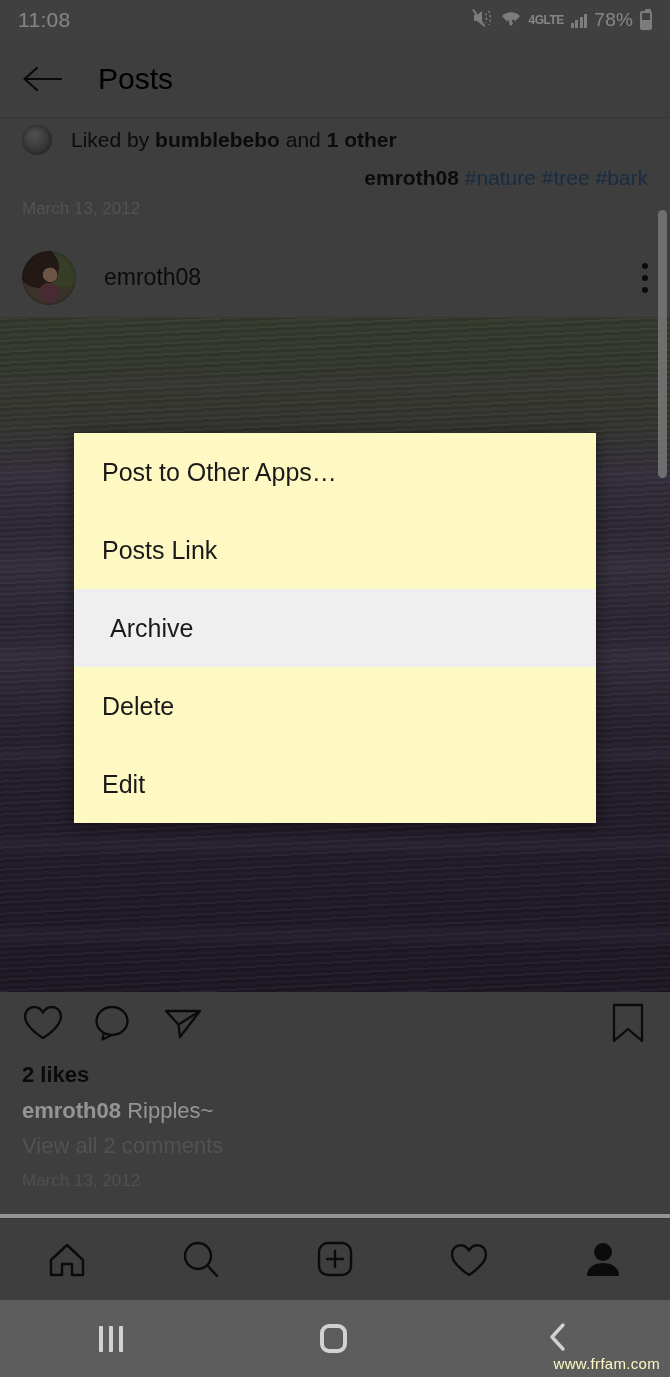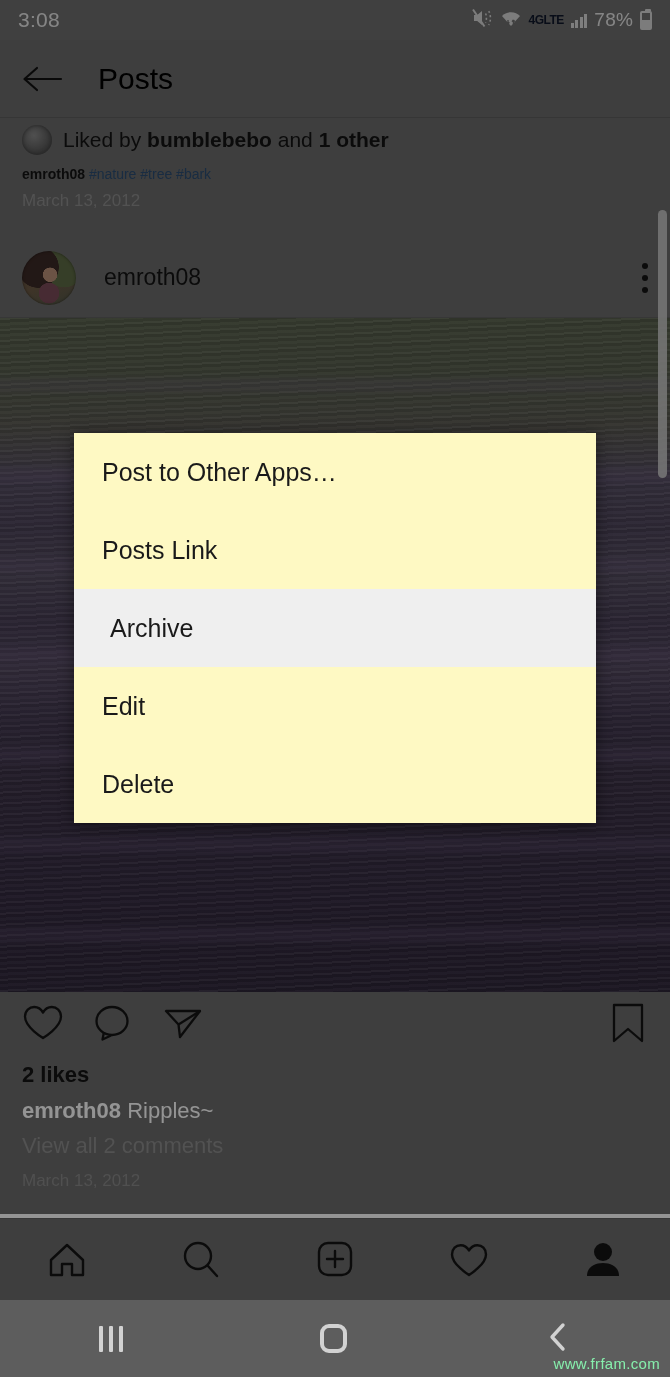--- a/index.html
+++ b/index.html
@@ -25,21 +25,21 @@
     display: flex; align-items: center;
     justify-content: space-between;
     padding: 0 18px; box-sizing: border-box;
     color: #e6e6e6;
   }
   .clock { font-size: 21px; letter-spacing: .3px; }
   .sb-right { display: flex; align-items: center; gap: 7px; }
   .sb-right .txt { font-size: 19px; letter-spacing:.2px;}
   .lte {
     font-size: 12px; font-weight: bold; letter-spacing: -0.5px;
-    color: #0f172a; line-height: 1;
+    color: #e5e5e5; line-height: 1;
   }
   .bars { display: flex; align-items: flex-end; gap: 1.5px; height: 15px; }
   .bars i { display:block; width:3px; background:#d9d9d9; }
   .bars i:nth-child(1){height:5px}
   .bars i:nth-child(2){height:8px}
   .bars i:nth-child(3){height:11px}
   .bars i:nth-child(4){height:14px}
   .batt {
     width: 12px; height: 19px; border: 2px solid #d6d6d6;
     border-radius: 2px; position: relative; box-sizing: border-box;
@@ -61,29 +61,29 @@
   .back-arrow { width: 44px; height: 30px; flex: none; }
   .appbar .title {
     font-size: 30px; color: #000000; margin-left: 34px;
     font-weight: 400;
   }
   
   .prev-post {
     position: absolute; left:0; top: 118px; width: 670px; height: 120px;
     background: #6b6b6b; box-sizing: border-box; padding: 4px 22px 0 22px;
   }
-  .likedby { display: flex; align-items: center; gap: 11px; height: 36px;}
+  .likedby { display: flex; align-items: center; gap: 19px; height: 36px;}
   .mini-avatar {
     width: 30px; height: 30px; border-radius: 50%; flex: none;
     background: radial-gradient(circle at 40% 35%, #8a8a8a, #555 70%);
     box-shadow: inset 0 0 4px #3c3c3c;
   }
   .likedby-text { font-size: 21px; color: #131313; }
   .likedby-text b { font-weight: bold; }
-  .caption-line { font-size: 14px; color: #131313; margin-top: 8px; }
+  .caption-line { font-size: 21px; color: #131313; margin-top: 8px; text-align: right; }
   .caption-line b { font-weight: bold; }
   .tags { color: #2b4d72; }
   .date-small { font-size: 17px; color: #8e8e8e; margin-top: 9px; }
   
   .post-header {
     position: absolute; left:0; top: 238px; width: 670px; height: 80px;
     background: #6b6b6b;
     display: flex; align-items: center; box-sizing: border-box;
     padding: 0 22px;
     border-bottom: 1px solid #5f5f5f;
@@ -154,21 +154,21 @@
     display: flex; align-items: center; justify-content: space-around;
   }
   .nav-recents { display: flex; gap: 6px; }
   .nav-recents i { width: 4px; height: 26px; background: #d2d2d2; display:block; border-radius:1px;}
   .nav-home {
     width: 27px; height: 29px; border: 4px solid #d2d2d2; border-radius: 9px;
     box-sizing: border-box;
   }
   .watermark {
     position: absolute; right: 10px; bottom: 5px;
-    font-size: 15px; color: #86efac; letter-spacing: .3px;
+    font-size: 15px; color: #fef9c3; letter-spacing: .3px;
   }
   
   .scrollthumb {
     position: absolute; right: 3px; top: 210px;
     width: 9px; height: 268px; border-radius: 5px;
     background: #cfcfcf; opacity: .85;
   }
   
   .dim {
     position: absolute; inset: 0;
@@ -187,21 +187,21 @@
     font-size: 25px; color: #1a1a1a;
   }
   .menu-item.highlight { background: #efefef; padding-left: 36px; }
 </style>
 </head>
 <body>
 
 <div id="app">
 
   <div class="statusbar">
-    <div class="clock">3:08</div>
+    <div class="clock">11:08</div>
     <div class="sb-right">
       <span>
         <svg width="22" height="20" viewBox="0 0 22 20">
           <path d="M3 7h3.2L11 3v14l-4.8-4H3z" fill="#d6d6d6"></path>
           <path d="M14.5 5.5c1.2 1.2 1.2 8 0 9.2M17.6 3.2c2.4 2.4 2.4 11.3 0 13.6" stroke="#d6d6d6" stroke-width="1.6" fill="none" stroke-dasharray="2 2.4"></path>
           <path d="M2 1.5 L13.5 18.5" stroke="#d6d6d6" stroke-width="2"></path>
         </svg>
       </span>
       <span>
         <svg width="22" height="20" viewBox="0 0 22 20">
@@ -328,22 +328,22 @@
 
   <div class="scrollthumb"></div>
 </div>
 
 <div class="dim"></div>
 
 <div class="menu">
   <div class="menu-item">Post to Other Apps…</div>
   <div class="menu-item">Posts Link</div>
   <div class="menu-item highlight">Archive</div>
+  <div class="menu-item">Delete</div>
   <div class="menu-item">Edit</div>
-  <div class="menu-item">Delete</div>
 </div>
 
 <div class="androidnav">
   <span class="nav-recents">
       <i></i>
       <i></i>
       <i></i>
     </span>
   <span class="nav-home"></span>
   <span>

